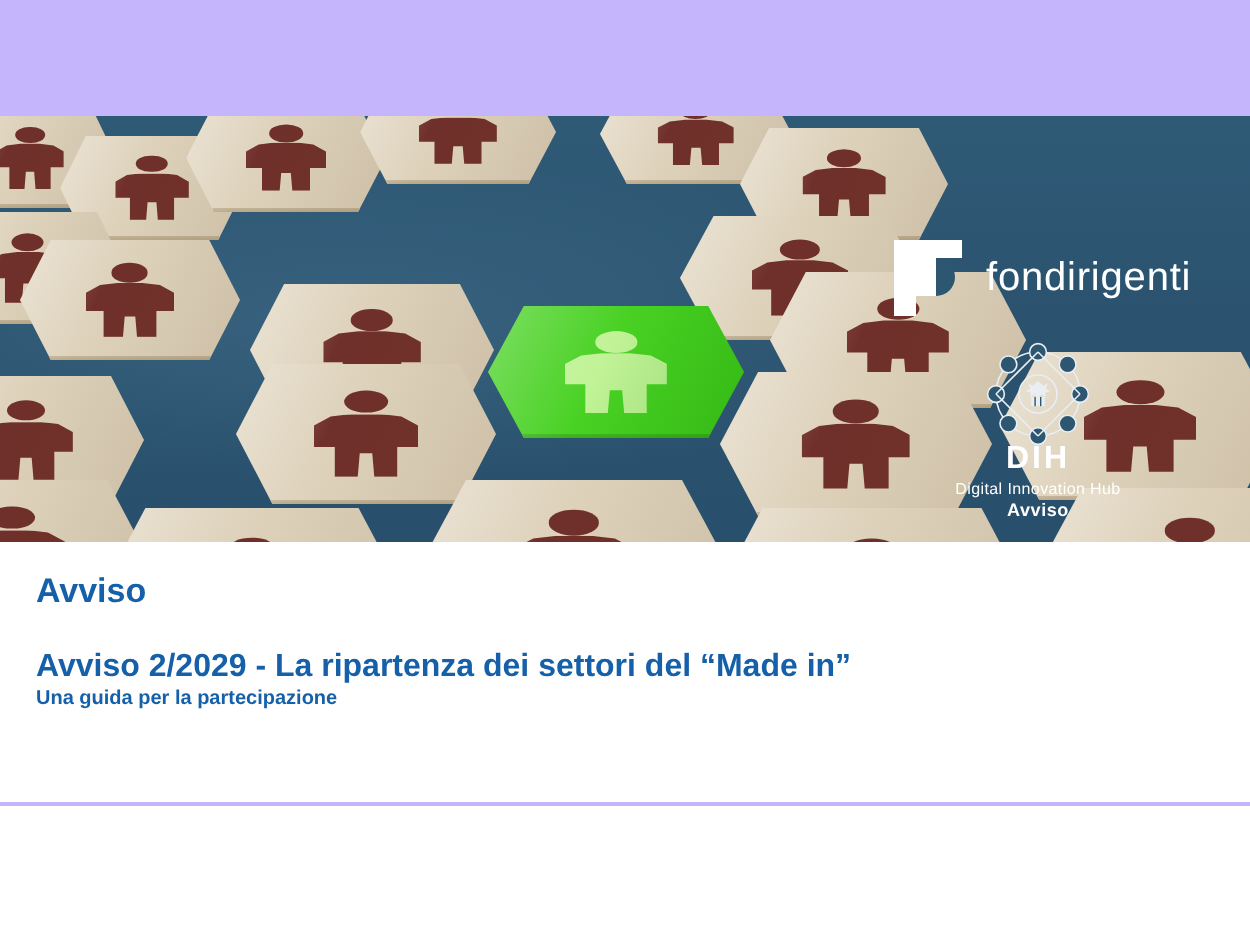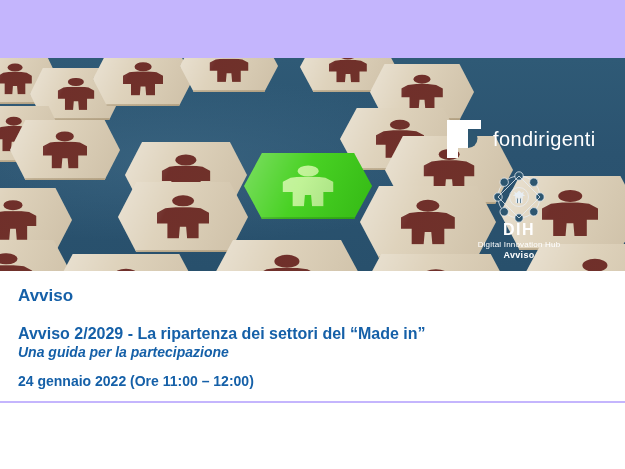--- a/index.html
+++ b/index.html
@@ -186,22 +186,21 @@
   .event-title {
     color: #1560a8;
     font-weight: bold;
     font-size: 16px;
     line-height: 1.2;
     margin: 0;
   }
   .event-subtitle {
     color: #1560a8;
     font-weight: bold;
-    font-style: italic;
-    font-size: 14px;
+    font-size: 10px;
     line-height: 1.25;
     margin: 1px 0 0 0;
   }
   .event-date {
     color: #1560a8;
     font-weight: bold;
     font-size: 14px;
     line-height: 1.2;
     margin: 12px 0 0 0;
   }
@@ -432,16 +431,15 @@
 
       </div>
 
     </div>
   </div>
 
   <div class="content">
     <div class="webinar-label">Avviso</div>
     <div class="event-title">Avviso 2/2029 - La ripartenza dei settori del “Made in”</div>
     <div class="event-subtitle">Una guida per la partecipazione</div>
-    <div class="event-date">24 gennaio 2022 (Ore 11:00 – 12:00)</div>
   </div>
 
 </div>
 
 </body></html>

